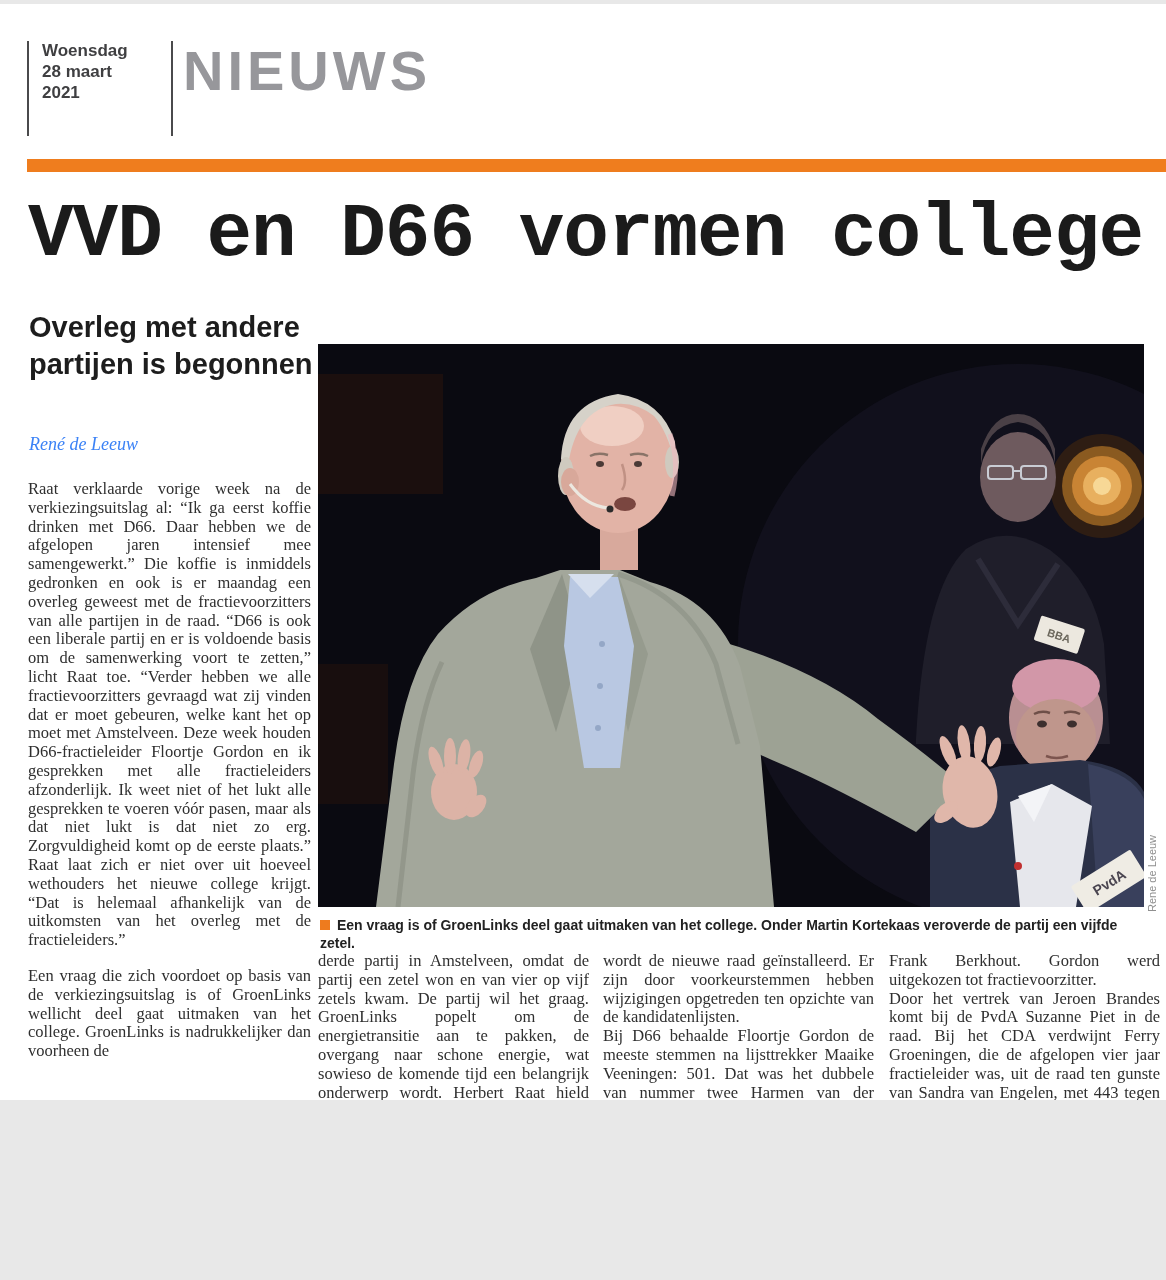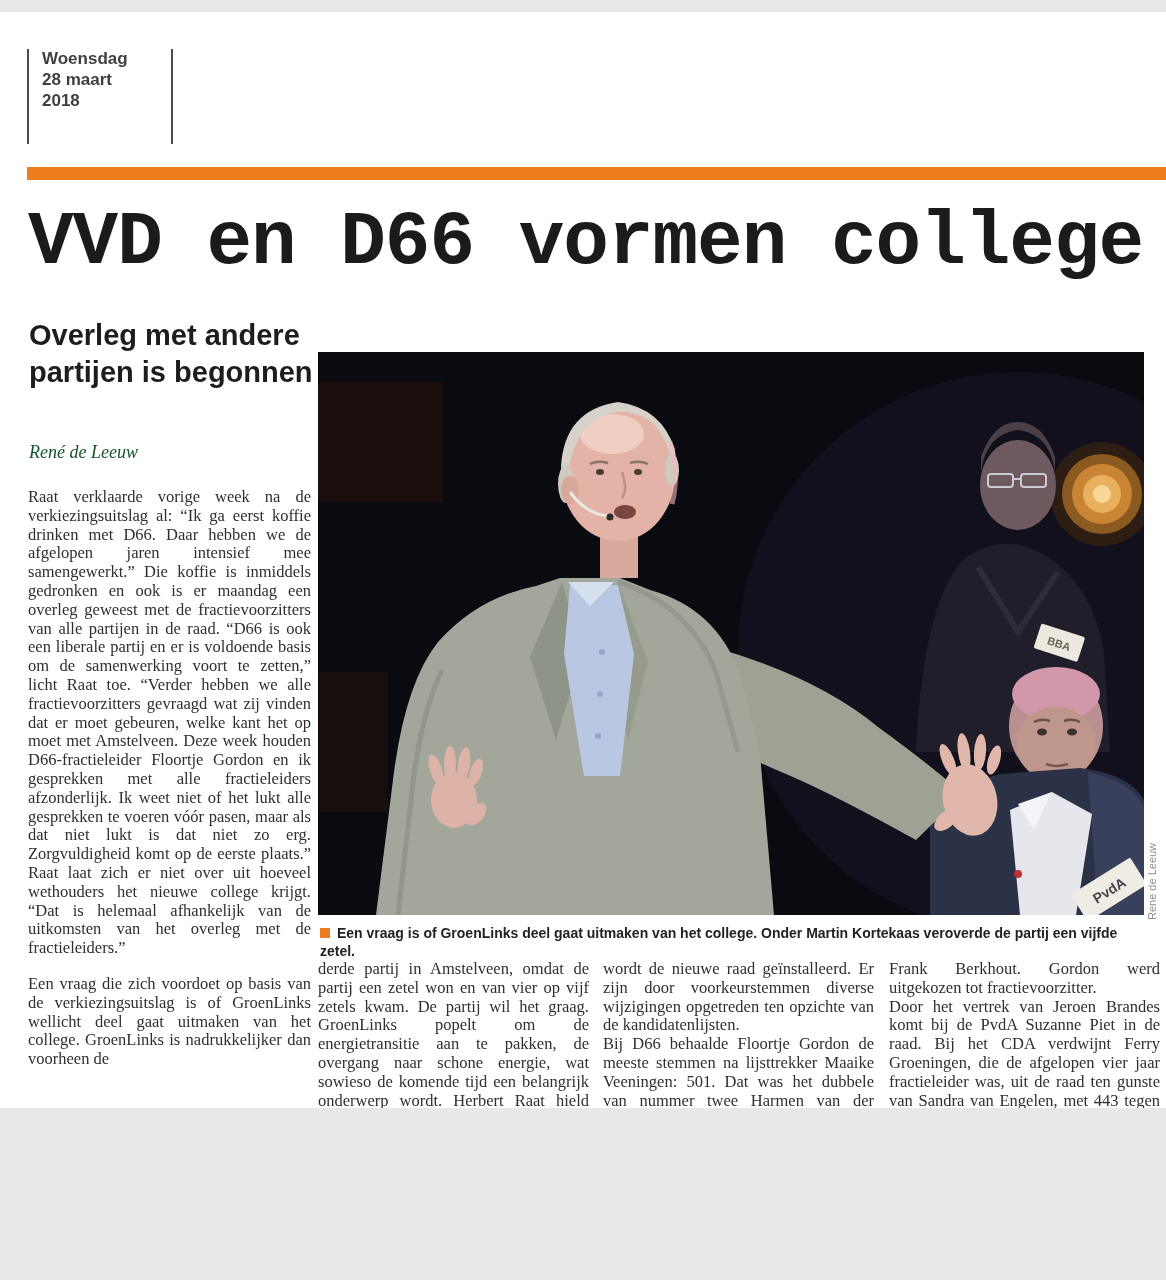--- a/index.html
+++ b/index.html
@@ -1,35 +1,35 @@
 <!DOCTYPE html>
 <html lang="nl"><head>
 <meta charset="utf-8">
 <style>
   html,body{margin:0;padding:0;}
   body{background:#e8e8e8;font-family:"Liberation Serif",serif;}
-  .page{position:relative;width:1166px;height:1096px;background:#ffffff;overflow:hidden;margin:12px auto;}
+  .page{position:relative;width:1166px;height:1096px;background:#ffffff;overflow:hidden;margin:4px auto;}
 
   
   .rule-v{position:absolute;width:2px;background:#4a4a4c;}
   .date-block{position:absolute;left:42px;top:36px;font-family:"Liberation Sans",sans-serif;
     font-size:17px;line-height:21px;color:#3f3f41;font-weight:600;}
   .section-title{position:absolute;left:183px;top:34px;font-family:"Liberation Sans",sans-serif;
     font-weight:bold;font-size:56px;letter-spacing:4px;color:#97979b;}
 
   .orange-bar{position:absolute;left:27px;top:155px;width:1139px;height:13px;background:#ef7d1e;}
 
   .headline{position:absolute;left:28px;top:190px;width:1120px;margin:0;
     font-family:Liberation Mono, monospace;font-weight:bold;font-size:76px;line-height:82px;
     letter-spacing:-1px;color:#1b1b1b;white-space:nowrap;}
 
   .subhead{position:absolute;left:29px;top:305px;width:292px;margin:0;
     font-family:"Liberation Sans",sans-serif;font-weight:bold;font-size:29px;line-height:37px;color:#1d1d1d;}
 
-  .byline{position:absolute;left:29px;top:430px;font-style:italic;font-size:18px;color:#14532d;}
+  .byline{position:absolute;left:29px;top:430px;font-style:italic;font-size:18px;color:#3b82f6;}
 
   
   .bodycol{position:absolute;font-size:16.5px;line-height:18.8px;color:#2f2f2f;
     text-align:justify;hyphens:auto;-webkit-hyphens:auto;}
   .bodycol p{margin:0;}
   .col-1{left:28px;top:476px;width:283px;height:804px;overflow:hidden;}
   .col-1 p{margin-bottom:17px;}
   .col-2{left:318px;top:948px;width:271px;height:332px;overflow:hidden;}
   .col-3{left:603px;top:948px;width:271px;height:332px;overflow:hidden;}
   .col-4{left:889px;top:948px;width:271px;height:332px;overflow:hidden;}
@@ -52,23 +52,24 @@
 </style>
 </head>
 <body>
 
 <div class="page">
 
   <div class="rule-v" style="left:27px;top:37px;height:95px;"></div>
   <div class="date-block">
     <div>Woensdag</div>
     <div>28 maart</div>
-    <div>2018</div>
+    <div>2021</div>
   </div>
   <div class="rule-v" style="left:171px;top:37px;height:95px;"></div>
+  <div class="section-title">NIEUWS</div>
 
   <div class="orange-bar"></div>
 
   <h1 class="headline">VVD en D66 vormen college</h1>
   <h2 class="subhead">Overleg met andere partijen is begonnen</h2>
   <div class="byline">René de Leeuw</div>
 
   <div class="bodycol col-1">
     <p>Raat verklaarde vorige week na de verkiezingsuitslag al: “Ik ga eerst koffie drinken met D66. Daar hebben we de afgelopen jaren intensief mee samengewerkt.” Die koffie is inmiddels gedronken en ook is er maandag een overleg geweest met de fractievoorzitters van alle partijen in de raad. “D66 is ook een liberale partij en er is voldoende basis om de samenwerking voort te zetten,” licht Raat toe. “Verder hebben we alle fractievoorzitters gevraagd wat zij vinden dat er moet gebeuren, welke kant het op moet met Amstelveen. Deze week houden D66-fractieleider Floortje Gordon en ik gesprekken met alle fractieleiders afzonderlijk. Ik weet niet of het lukt alle gesprekken te voeren vóór pasen, maar als dat niet lukt is dat niet zo erg. Zorgvuldigheid komt op de eerste plaats.” Raat laat zich er niet over uit hoeveel wethouders het nieuwe college krijgt. “Dat is helemaal afhankelijk van de uitkomsten van het overleg met de fractieleiders.”</p>
     <p>Een vraag die zich voordoet op basis van de verkiezingsuitslag is of GroenLinks wellicht deel gaat uitmaken van het college. GroenLinks is nadrukkelijker dan voorheen de</p>
@@ -185,21 +186,21 @@
   <div class="caption">
     <span class="caption-bullet"></span><span>Een vraag is of GroenLinks deel gaat uitmaken van het college. Onder Martin Kortekaas veroverde de partij een vijfde zetel.</span>
   </div>
 
   <div class="bodycol col-2">
     <p>derde partij in Amstelveen, omdat de partij een zetel won en van vier op vijf zetels kwam. De partij wil het graag. GroenLinks popelt om de energietransitie aan te pakken, de overgang naar schone energie, wat sowieso de komende tijd een belangrijk onderwerp wordt. Herbert Raat hield zich na de verkiezingsavond op de vlakte: “GroenLinks heeft het goed gedaan. Als het om collegedeelname gaat, staan weinigen echt buitenspel. Iedereen is wel bereid verantwoordelijkheid te nemen.” Hij noemde ook BBA, PvdA en CDA als mogelijke partners.</p>
     <p><span class="lbl lbl-black">NIEUWE RAAD</span><span>Donderdag 29 maart</span></p>
   </div>
 
   <div class="bodycol col-3">
-    <p>wordt de nieuwe raad geïnstalleerd. Er zijn door voorkeurstemmen diverse wijzigingen opgetreden ten opzichte van de kandidatenlijsten.</p>
+    <p>wordt de nieuwe raad geïnstalleerd. Er zijn door voorkeurstemmen hebben wijzigingen opgetreden ten opzichte van de kandidatenlijsten.</p>
     <p>Bij D66 behaalde Floortje Gordon de meeste stemmen na lijsttrekker Maaike Veeningen: 501. Dat was het dubbele van nummer twee Harmen van der Steenhoven (265) en ook veel meer dan de ‘oude’ fractieleider</p>
   </div>
 
   <div class="bodycol col-4">
     <p>Frank Berkhout. Gordon werd uitgekozen tot fractievoorzitter.</p>
     <p>Door het vertrek van Jeroen Brandes komt bij de PvdA Suzanne Piet in de raad. Bij het CDA verdwijnt Ferry Groeningen, die de afgelopen vier jaar fractieleider was, uit de raad ten gunste van Sandra van Engelen, met 443 tegen 138 voorkeurstemmen. Bij de nieuwe partij AVA (Act!ief in Amstelveen) komt niet nummer twee op de lijst, Michel Becker, in de raad, maar nummer drie, Jacqueline Höcker met 477 voorkeurstemmen tegen 192 voor Becker.</p>
     <p>Zie ook pagina 6</p>
   </div>
 
 </div>

